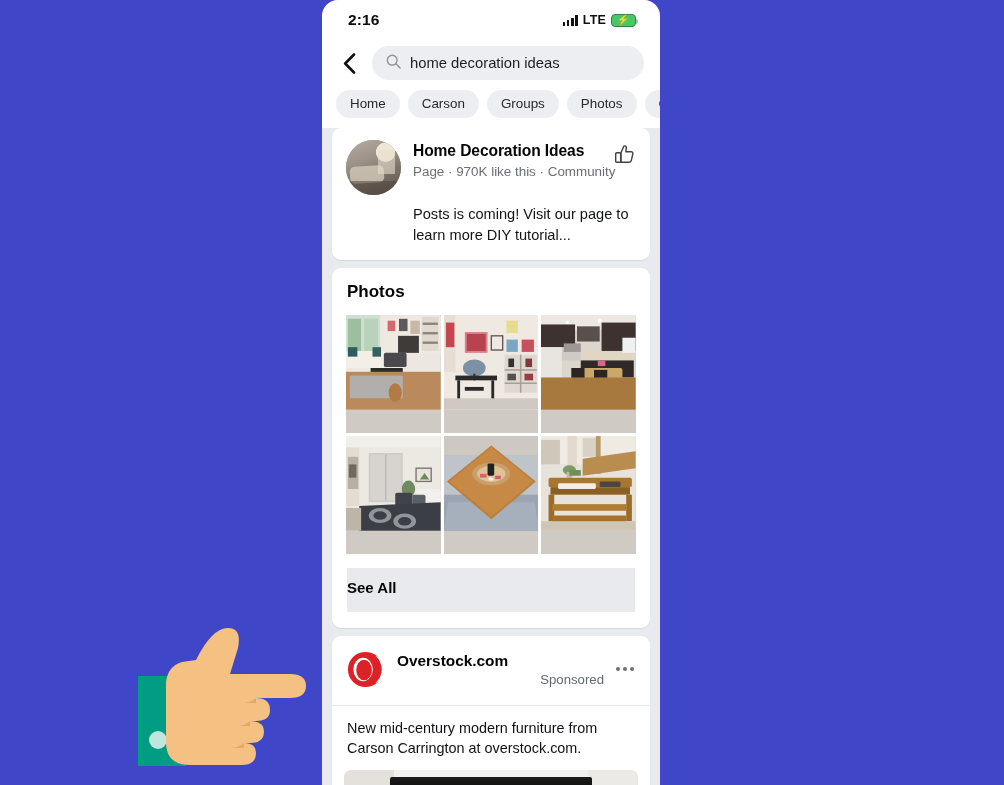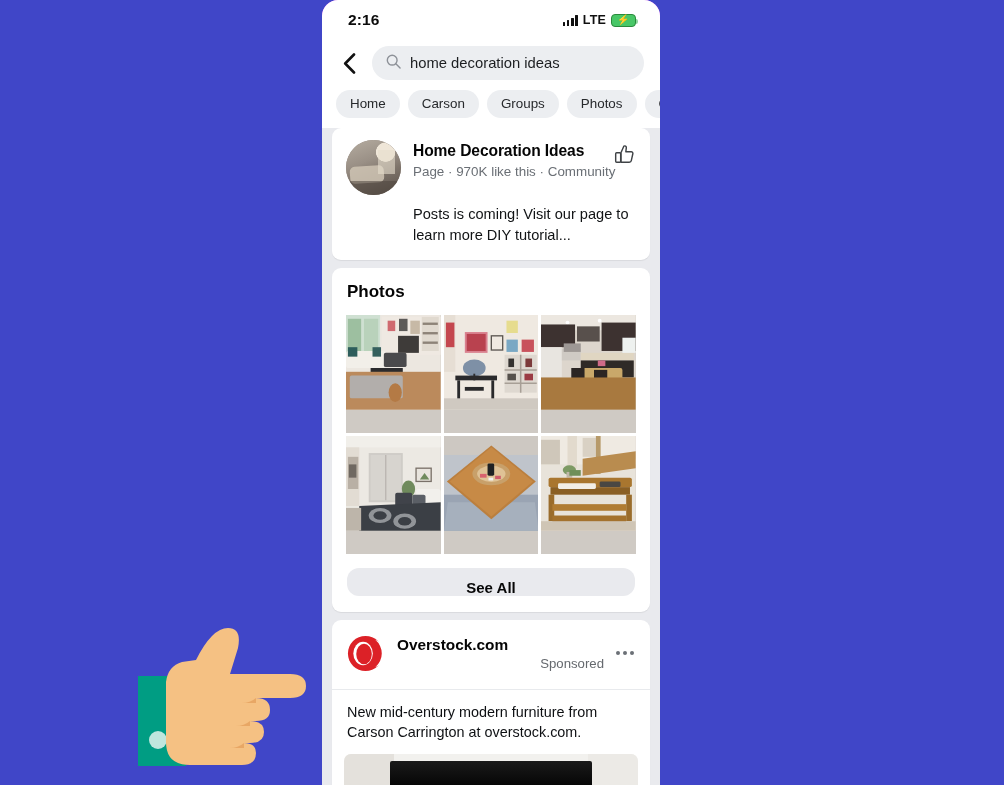--- a/index.html
+++ b/index.html
@@ -141,22 +141,22 @@
   }
   .photogrid {
     display: grid;
     grid-template-columns: repeat(3, 1fr);
     gap: 3px;
     padding: 0 14px;
   }
   .photo { width: 100%; height: 118px; overflow: hidden; position: relative; background:#cfcac4; }
   .seeall-wrap { padding: 14px 15px 16px; }
   .seeall {
-    background: #e9eaee; border-radius: 12px;
-    text-align: center; padding: 11px 0 0;
+    background: #e9eaee; border-radius: 0;
+    padding: 11px 0 16px;
     font-size: 15px; font-weight: bold; color: #070707;
   }
 
   
   .sp-head { display: flex; align-items: center; gap: 12px; padding: 14px 14px 16px; }
   .sp-logo { width: 39px; height: 39px; flex: none; position: relative; }
   .sp-name { font-size: 15.4px; font-weight: bold; color: #050505; line-height: 1.2; }
   .sp-sub { font-size: 13.2px; color: #65696e; margin-top: 2px; text-align: right; }
   .sp-grow { flex: 1; min-width: 0; }
   .dots { display: flex; gap: 3px; padding-right: 2px; }

